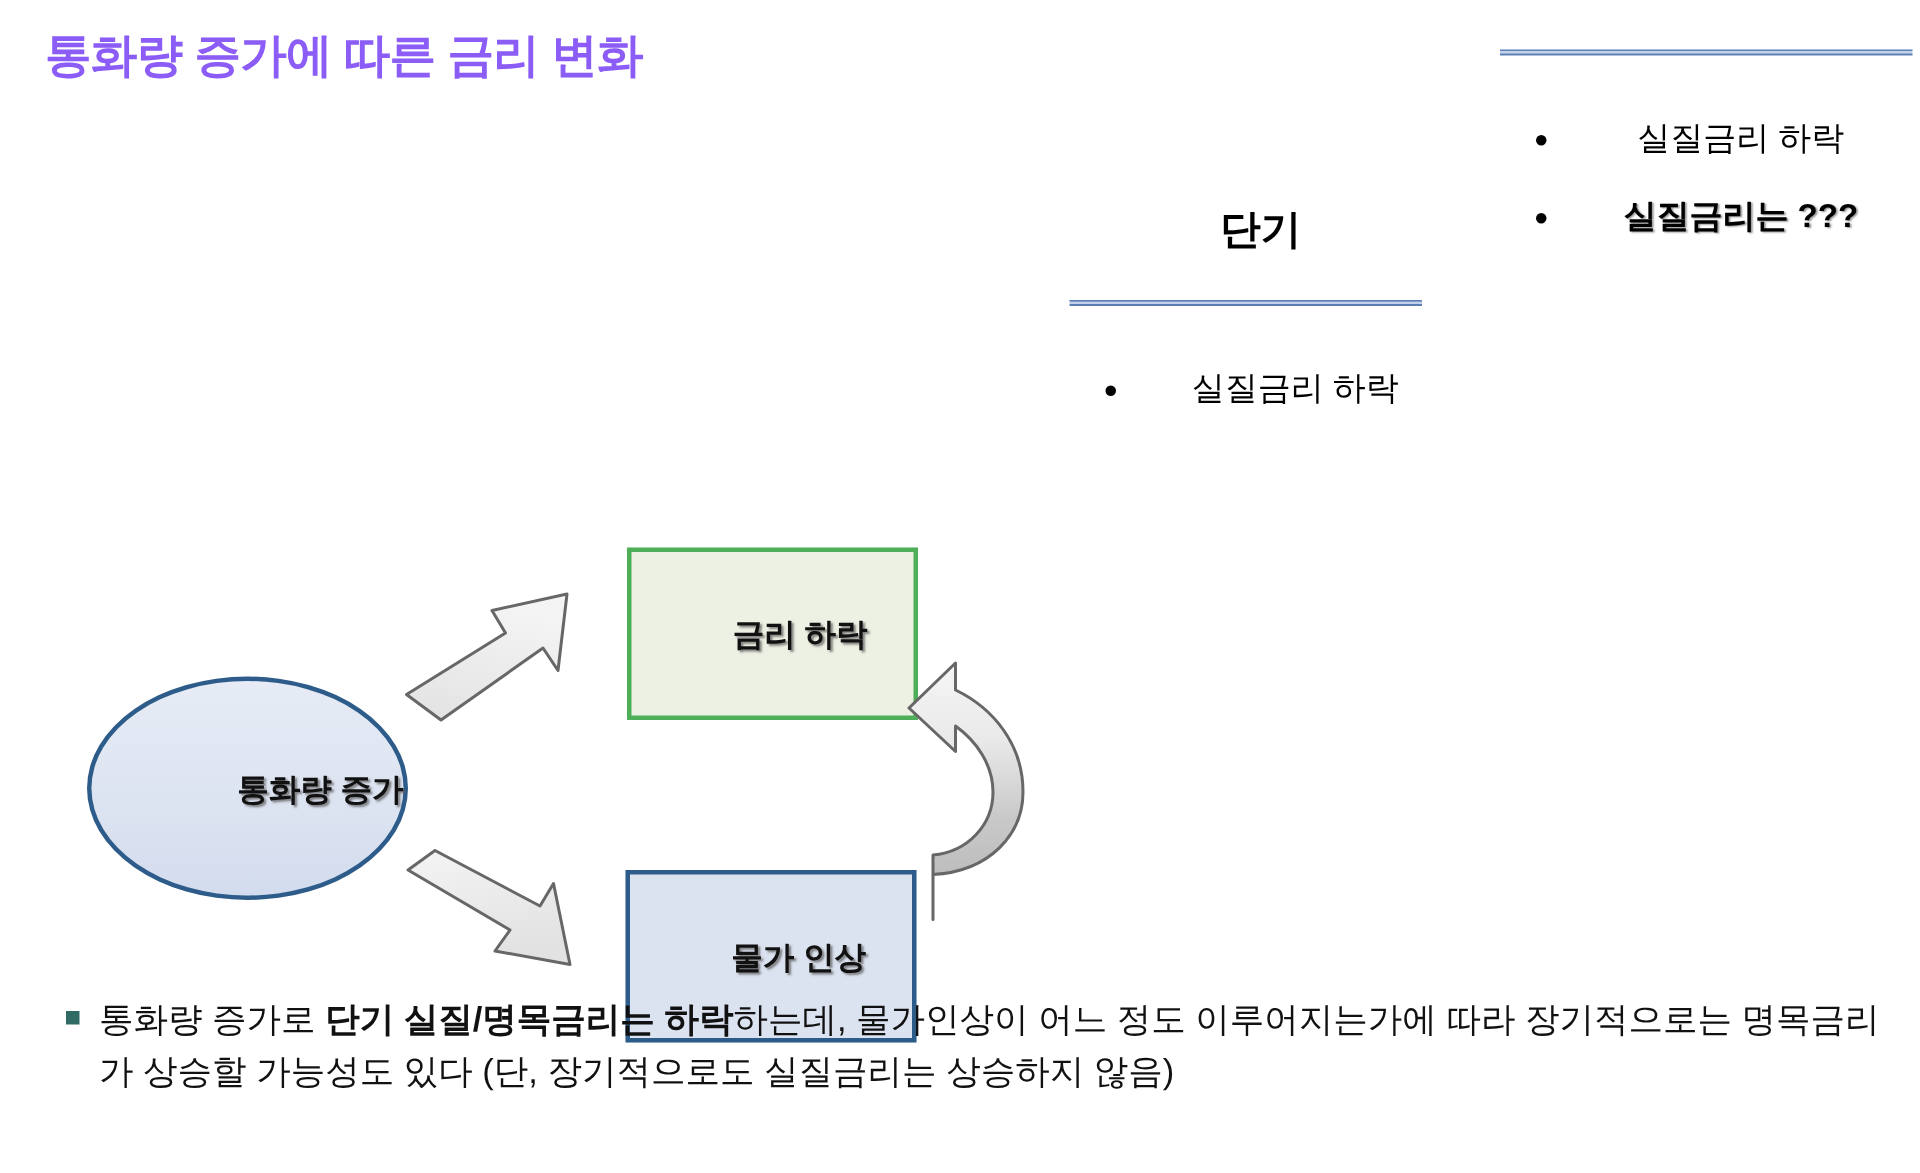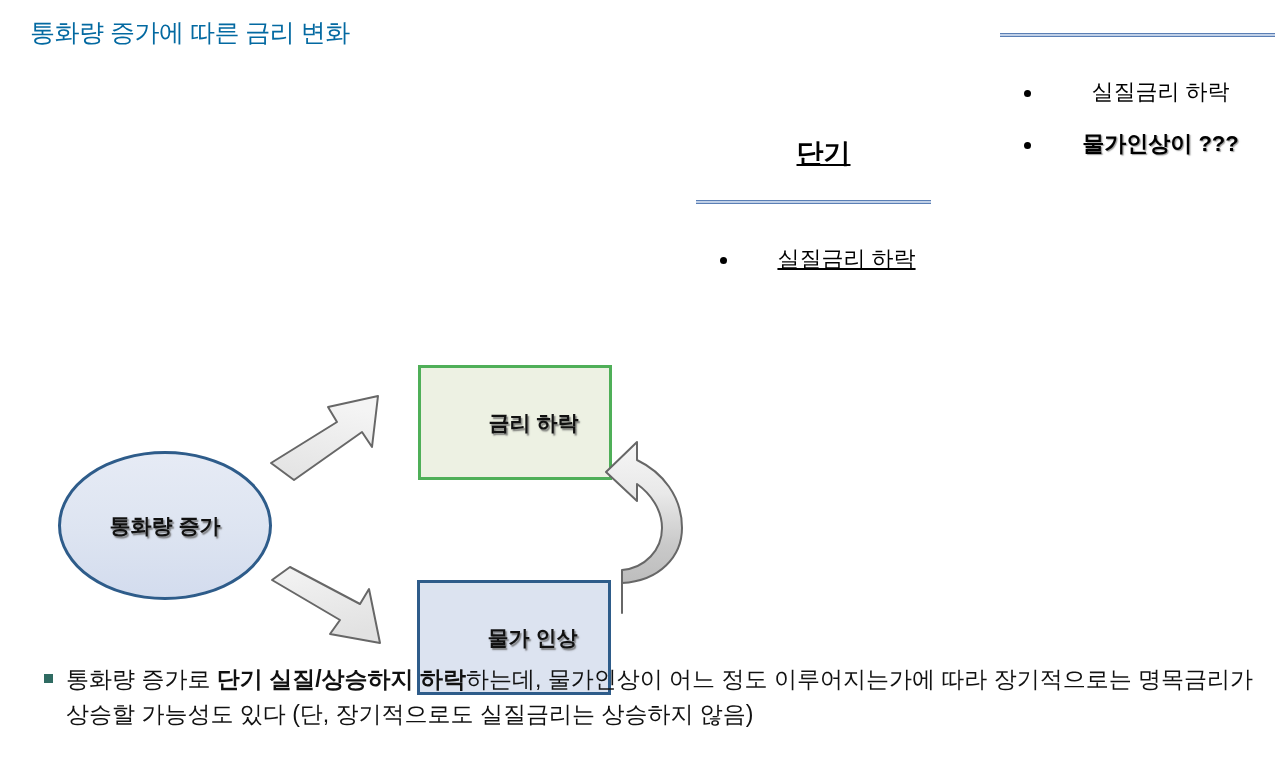--- a/index.html
+++ b/index.html
@@ -14,24 +14,24 @@
     overflow: hidden;
     font-family: "Liberation Sans", "DejaVu Sans", sans-serif;
     color: #000000;
   }
 
   
   #slide-title {
     position: absolute;
     left: 30px;
     top: 16px;
-    font-size: 25px;
-    font-weight: 400;
+    font-size: 31px;
+    font-weight: 700;
     letter-spacing: -0.5px;
-    color: #0369a1;
+    color: #8b5cf6;
     white-space: nowrap;
   }
 
   
   #diagram {
     position: absolute;
     left: 0;
     top: 110px;
     width: 700px;
     height: 520px;
@@ -42,21 +42,21 @@
     left: 58px;
     top: 341px;
     width: 214px;
     height: 149px;
     box-sizing: border-box;
     border: 3px solid #2E5C8A;
     border-radius: 50%;
     background: linear-gradient(to bottom, #e6ebf5 0%, #dde4f1 55%, #d3dcee 100%);
     display: flex;
     align-items: center;
-    justify-content: center;
+    justify-content: flex-end;
   }
   .ellipse-label {
     font-size: 21px;
     font-weight: bold;
     color: #111111;
     text-shadow: 1.5px 1.5px 1.5px rgba(90,90,90,0.75);
     white-space: nowrap;
   }
 
   .rect-node {
@@ -101,21 +101,21 @@
 
   
   #columns {
     position: absolute;
     left: 690px;
     top: 0;
     width: 590px;
     height: 640px;
   }
   .col { position: absolute; top: 0; }
-  #col-short { left: 6px;  width: 255px; text-decoration: underline; }
+  #col-short { left: 23px;  width: 255px; }
   #col-long  { left: 310px; width: 275px; }
 
   .col-header {
     font-size: 27px;
     font-weight: bold;
     color: #000000;
     text-align: center;
     margin-top: 140px;
     line-height: 1;
   }
@@ -251,21 +251,21 @@
     <div class="col-divider"></div>
     <ul class="bullet-list">
       <li class="bullet-item">실질금리 하락</li>
     </ul>
   </div>
 
   <div class="col" id="col-long">
     <div class="col-divider"></div>
     <ul class="bullet-list">
       <li class="bullet-item">실질금리 하락</li>
-      <li class="bullet-item emph">물가인상이 ???</li>
+      <li class="bullet-item emph">실질금리는 ???</li>
     </ul>
   </div>
 </div>
 
 <div id="footnote">
   <span id="footnote-marker"></span>
-  <span>통화량 증가로 </span><span class="strong">단기 실질/상승하지 하락</span><span>하는데, 물가인상이 어느 정도 이루어지는가에 따라 장기적으로는 명목금리가 상승할 가능성도 있다 (단, 장기적으로도 실질금리는 상승하지 않음)</span>
+  <span>통화량 증가로 </span><span class="strong">단기 실질/명목금리는 하락</span><span>하는데, 물가인상이 어느 정도 이루어지는가에 따라 장기적으로는 명목금리가 상승할 가능성도 있다 (단, 장기적으로도 실질금리는 상승하지 않음)</span>
 </div>
 
 </body></html>

